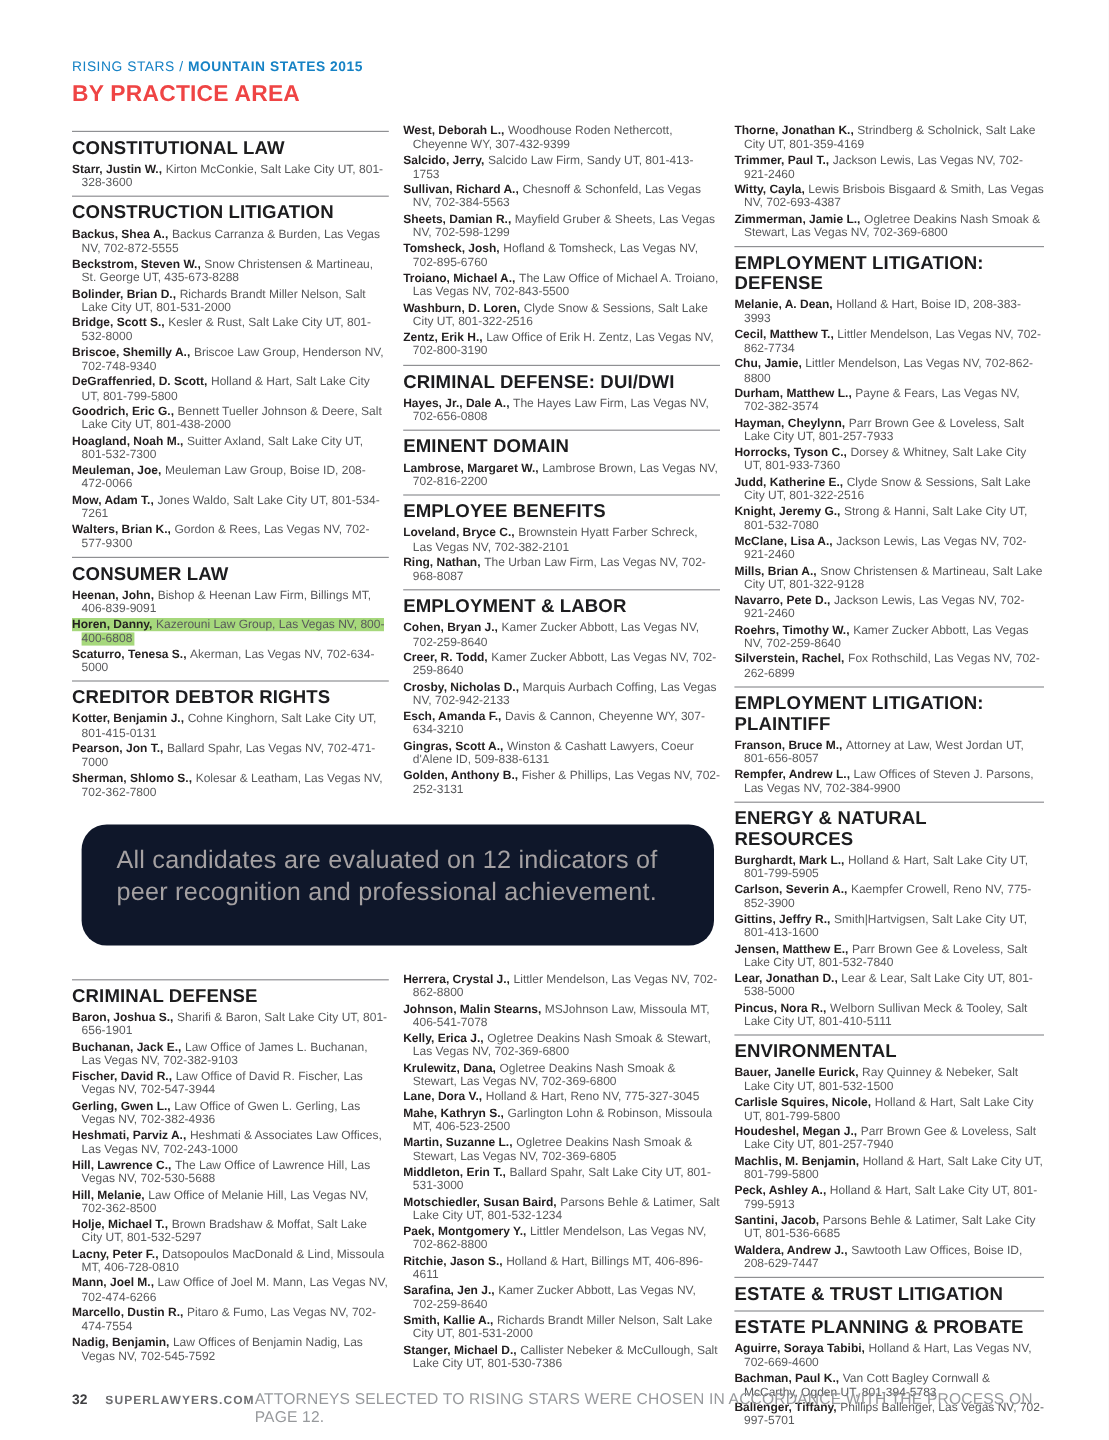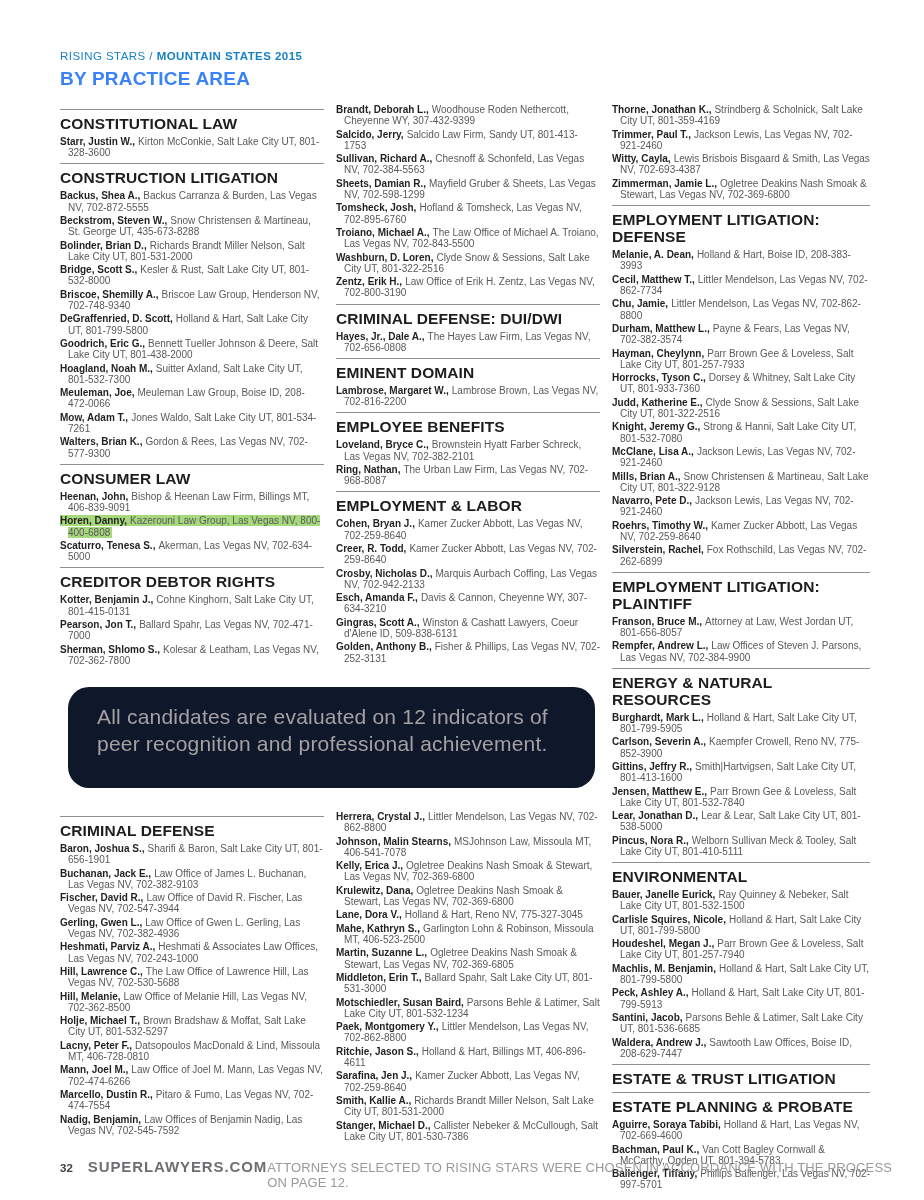--- a/index.html
+++ b/index.html
@@ -36,31 +36,31 @@
   }
   .callout p { margin:0; font-size:21px; line-height:27px; color:#a5a1a2; letter-spacing:.2px; font-weight:400; }
 
   
   .footer {
     position:absolute; left:60px; right:56px; top:1158px;
     display:flex; justify-content:space-between; align-items:baseline;
   }
   .footer-left { display:flex; align-items:baseline;justify-content:space-between; }
   .pagenum { font-size:11.5px; font-weight:700; color:#3f3f41; }
-  .site { font-size:15px; font-weight:700; letter-spacing:.9px; color:#6d6e71; margin-left:15px; }
+  .site { font-size:10px; font-weight:700; letter-spacing:.9px; color:#6d6e71; margin-left:15px; }
   .disclaimer { font-size:13px; letter-spacing:.15px; color:#97999c; }
 </style>
 </head>
 <body>
 
 <div class="page">
 
   <header class="masthead">
     <div class="eyebrow" style="color: rgb(22, 130, 197);"><span>RISING STARS / </span><b>MOUNTAIN STATES 2015</b></div>
-    <h1 class="page-title" style="color: #3b82f6;">BY PRACTICE AREA</h1>
+    <h1 class="page-title" style="color: #ef4444;">BY PRACTICE AREA</h1>
   </header>
 
   <main>
     <div class="block" id="col1_top">
         <div class="sect-rule"></div>
         <h2 class="heading">CONSTITUTIONAL LAW</h2>
         <p class="entry"><span><b>Starr, Justin W.,</b><span>Kirton McConkie, Salt Lake City UT, 801-328-3600</span></span></p>
         <div class="sect-rule"></div>
         <h2 class="heading">CONSTRUCTION LITIGATION</h2>
         <p class="entry"><span><b>Backus, Shea A.,</b><span>Backus Carranza &amp; Burden, Las Vegas NV, 702-872-5555</span></span></p>
@@ -95,21 +95,21 @@
         <p class="entry"><span><b>Heshmati, Parviz A.,</b><span>Heshmati &amp; Associates Law Offices, Las Vegas NV, 702-243-1000</span></span></p>
         <p class="entry"><span><b>Hill, Lawrence C.,</b><span>The Law Office of Lawrence Hill, Las Vegas NV, 702-530-5688</span></span></p>
         <p class="entry"><span><b>Hill, Melanie,</b><span>Law Office of Melanie Hill, Las Vegas NV, 702-362-8500</span></span></p>
         <p class="entry"><span><b>Holje, Michael T.,</b><span>Brown Bradshaw &amp; Moffat, Salt Lake City UT, 801-532-5297</span></span></p>
         <p class="entry"><span><b>Lacny, Peter F.,</b><span>Datsopoulos MacDonald &amp; Lind, Missoula MT, 406-728-0810</span></span></p>
         <p class="entry"><span><b>Mann, Joel M.,</b><span>Law Office of Joel M. Mann, Las Vegas NV, 702-474-6266</span></span></p>
         <p class="entry"><span><b>Marcello, Dustin R.,</b><span>Pitaro &amp; Fumo, Las Vegas NV, 702-474-7554</span></span></p>
         <p class="entry"><span><b>Nadig, Benjamin,</b><span>Law Offices of Benjamin Nadig, Las Vegas NV, 702-545-7592</span></span></p>
       </div>
     <div class="block" id="col2_top">
-        <p class="entry"><span><b>Brandt, Deborah L.,</b><span>Woodhouse Roden Nethercott, Cheyenne WY, 307-432-9399</span></span></p>
+        <p class="entry"><span><b>West, Deborah L.,</b><span>Woodhouse Roden Nethercott, Cheyenne WY, 307-432-9399</span></span></p>
         <p class="entry"><span><b>Salcido, Jerry,</b><span>Salcido Law Firm, Sandy UT, 801-413-1753</span></span></p>
         <p class="entry"><span><b>Sullivan, Richard A.,</b><span>Chesnoff &amp; Schonfeld, Las Vegas NV, 702-384-5563</span></span></p>
         <p class="entry"><span><b>Sheets, Damian R.,</b><span>Mayfield Gruber &amp; Sheets, Las Vegas NV, 702-598-1299</span></span></p>
         <p class="entry"><span><b>Tomsheck, Josh,</b><span>Hofland &amp; Tomsheck, Las Vegas NV, 702-895-6760</span></span></p>
         <p class="entry"><span><b>Troiano, Michael A.,</b><span>The Law Office of Michael A. Troiano, Las Vegas NV, 702-843-5500</span></span></p>
         <p class="entry"><span><b>Washburn, D. Loren,</b><span>Clyde Snow &amp; Sessions, Salt Lake City UT, 801-322-2516</span></span></p>
         <p class="entry"><span><b>Zentz, Erik H.,</b><span>Law Office of Erik H. Zentz, Las Vegas NV, 702-800-3190</span></span></p>
         <div class="sect-rule"></div>
         <h2 class="heading">CRIMINAL DEFENSE: DUI/DWI</h2>
         <p class="entry"><span><b>Hayes, Jr., Dale A.,</b><span>The Hayes Law Firm, Las Vegas NV, 702-656-0808</span></span></p>

